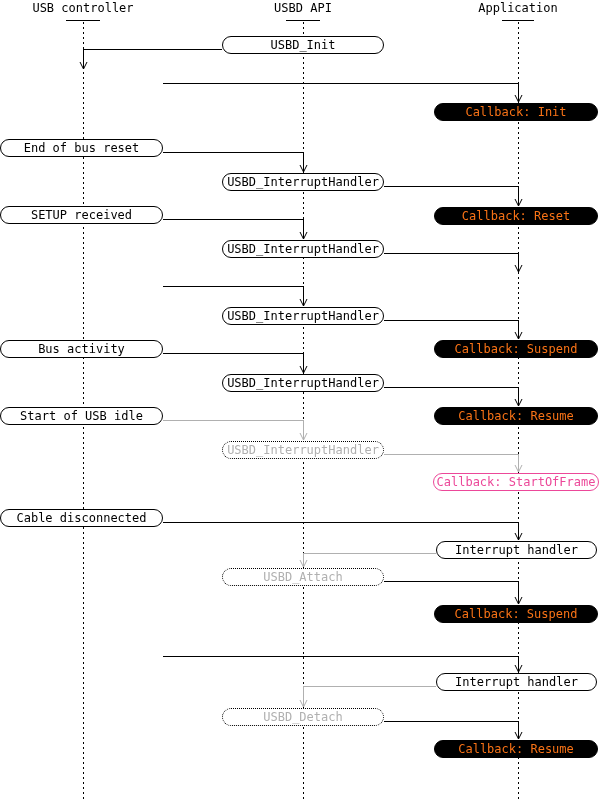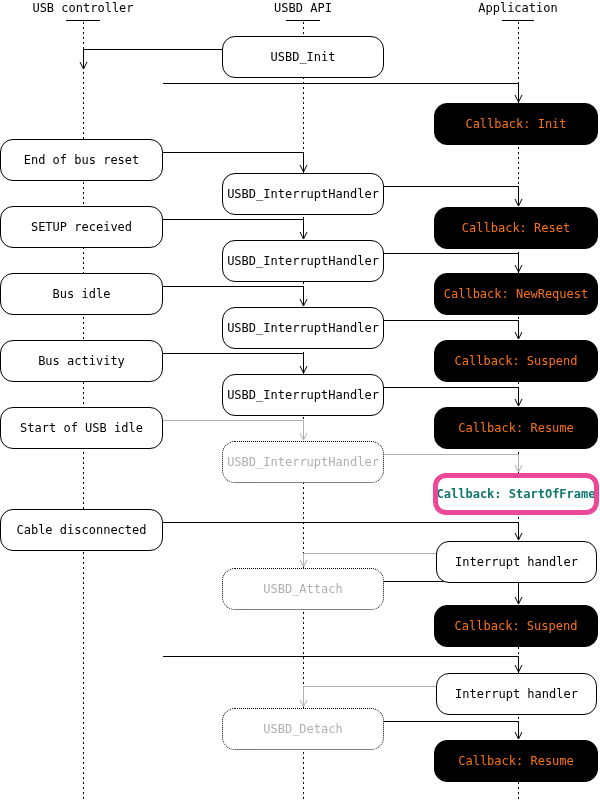--- a/index.html
+++ b/index.html
@@ -13,28 +13,28 @@
   .tick{stroke:#000;stroke-width:1;shape-rendering:crispEdges;}
   .w{stroke:#000;stroke-width:1;fill:none;shape-rendering:crispEdges;}
   .wg{stroke:#b0b0b0;stroke-width:1;fill:none;shape-rendering:crispEdges;}
   .ah{stroke:#000;stroke-width:1;fill:none;}
   .ahg{stroke:#b0b0b0;stroke-width:1;fill:none;}
   .hdr{
     position:absolute;width:166px;text-align:center;z-index:2;
     white-space:nowrap;background:transparent;
   }
   .box{
-    position:absolute;height:42px;box-sizing:border-box;z-index:1;
+    position:absolute;height:18px;box-sizing:border-box;z-index:1;
     border:1px solid #000;border-radius:13px;background:#fff;
     display:flex;align-items:center;justify-content:center;
     white-space:nowrap;overflow:hidden;
   }
   .cb{background:#000;color:#f97316;border-color:#000;}
   .ghost{border:1px dotted #000;color:#b0b0b0;}
-  .gray{border:5px solid #ec4899;color:#0f766e;font-weight:bold;}
+  .gray{border:1px solid #ec4899;color:#ec4899;}
 </style>
 </head>
 <body>
 
 <div class="stage">
 
   <svg class="wires" width="600" height="804" viewBox="0 0 600 804">
 
     <line class="tick" x1="66" y1="20.5" x2="100" y2="20.5"></line>
     <line class="tick" x1="286" y1="20.5" x2="320" y2="20.5"></line>
@@ -107,28 +107,26 @@
   <div class="box" style="left:222px;top:173px;width:162px">USBD_InterruptHandler</div>
   <div class="box" style="left:222px;top:240px;width:162px">USBD_InterruptHandler</div>
   <div class="box" style="left:222px;top:307px;width:162px">USBD_InterruptHandler</div>
   <div class="box" style="left:222px;top:374px;width:162px">USBD_InterruptHandler</div>
   <div class="box ghost" style="left:222px;top:441px;width:162px">USBD_InterruptHandler</div>
   <div class="box ghost" style="left:222px;top:568px;width:162px">USBD_Attach</div>
   <div class="box ghost" style="left:222px;top:708px;width:162px">USBD_Detach</div>
 
   <div class="box" style="left:0;top:139px;width:163px">End of bus reset</div>
   <div class="box" style="left:0;top:206px;width:163px">SETUP received</div>
-  <div class="box" style="left:0;top:273px;width:163px">Bus idle</div>
   <div class="box" style="left:0;top:340px;width:163px">Bus activity</div>
   <div class="box" style="left:0;top:407px;width:163px">Start of USB idle</div>
   <div class="box" style="left:0;top:509px;width:163px">Cable disconnected</div>
 
   <div class="box cb" style="left:434px;top:103px;width:164px">Callback: Init</div>
   <div class="box cb" style="left:434px;top:207px;width:164px">Callback: Reset</div>
-  <div class="box cb" style="left:434px;top:273px;width:164px">Callback: NewRequest</div>
   <div class="box cb" style="left:434px;top:340px;width:164px">Callback: Suspend</div>
   <div class="box cb" style="left:434px;top:407px;width:164px">Callback: Resume</div>
   <div class="box gray" style="left:433px;top:473px;width:166px">Callback: StartOfFrame</div>
   <div class="box" style="left:436px;top:541px;width:161px">Interrupt handler</div>
   <div class="box cb" style="left:434px;top:605px;width:164px">Callback: Suspend</div>
   <div class="box" style="left:436px;top:673px;width:161px">Interrupt handler</div>
   <div class="box cb" style="left:434px;top:740px;width:164px">Callback: Resume</div>
 
 </div>
 

